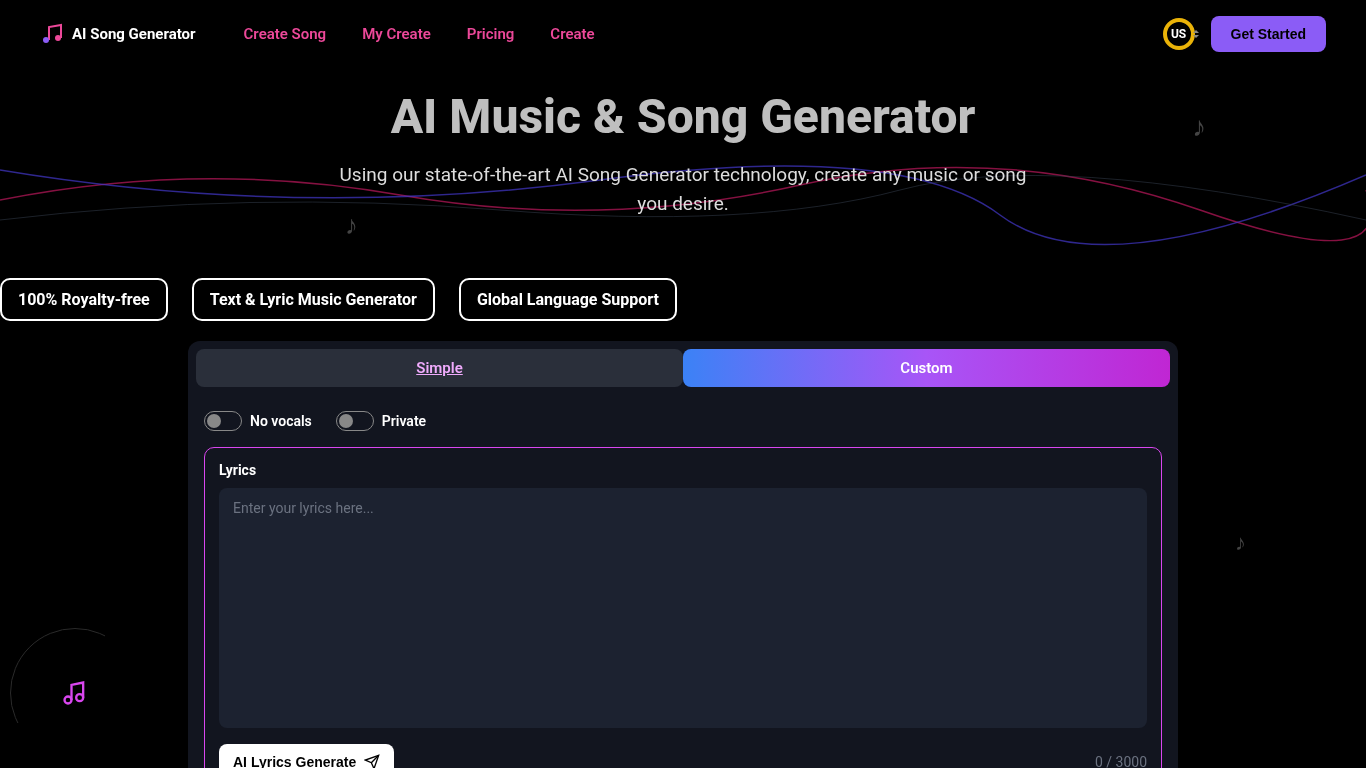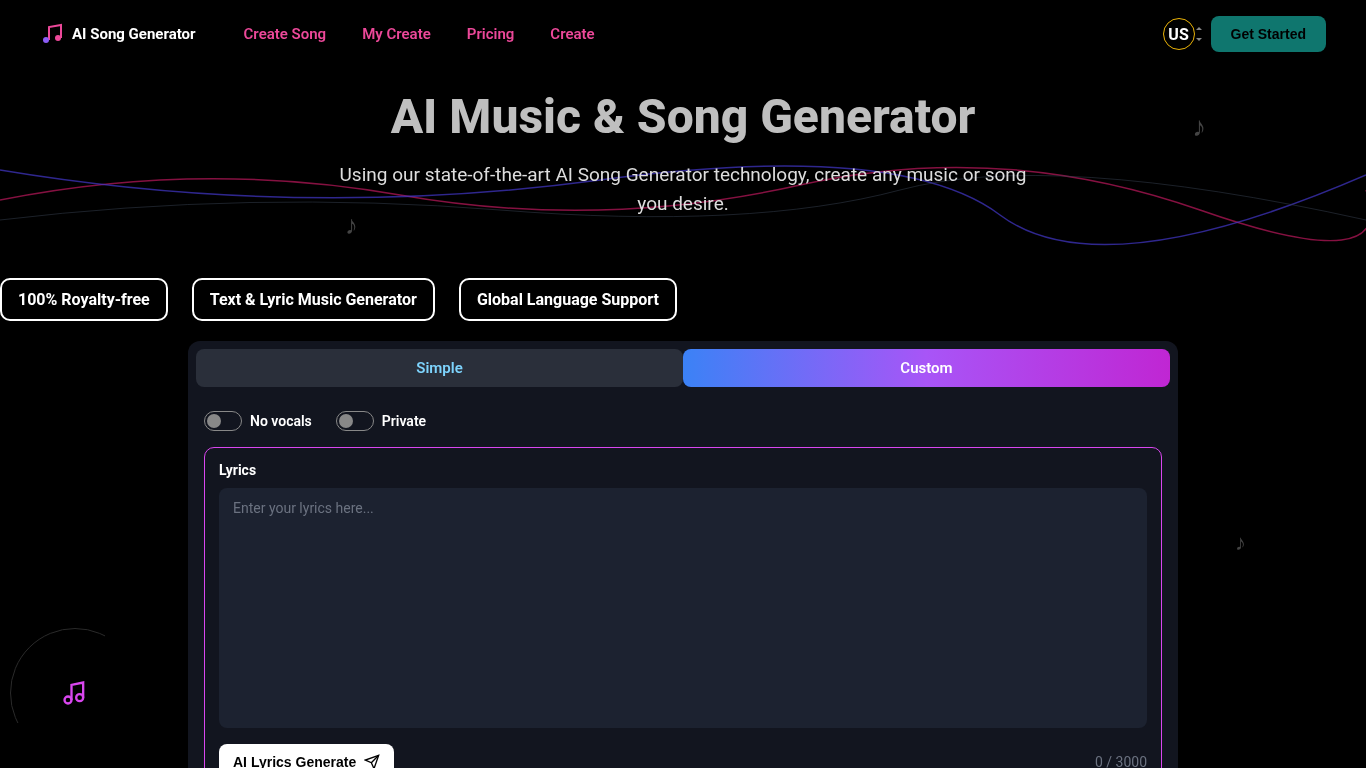--- a/index.html
+++ b/index.html
@@ -46,28 +46,28 @@
   font-weight: 600;
   cursor: pointer;
 }
 .header-right {
   margin-left: auto;
   display: flex;
   align-items: center;
   gap: 16px;
 }
 .lang-selector {
-  border: 1px solid #eab308;
+  border: 4px solid #eab308;
   border-radius: 50%;
   width: 32px;
   height: 32px;
   display: flex;
   align-items: center;
   justify-content: center;
-  font-size: 16px;
+  font-size: 12px;
   font-weight: 700;
   cursor: pointer;
   position: relative;
 }
 .lang-selector::after {
   content: '';
   position: absolute;
   right: -8px;
   top: 8px;
   width: 0;
@@ -81,21 +81,21 @@
   position: absolute;
   right: -8px;
   bottom: 8px;
   width: 0;
   height: 0;
   border-left: 3px solid transparent;
   border-right: 3px solid transparent;
   border-top: 3px solid #888;
 }
 .get-started-btn {
-  background: #0f766e;
+  background: #8b5cf6;
   color: #000;
   border: none;
   padding: 10px 20px;
   border-radius: 8px;
   font-weight: 600;
   font-size: 14px;
   cursor: pointer;
 }
 
 
@@ -177,21 +177,22 @@
   flex: 1;
   text-align: center;
   padding: 10px 0;
   border-radius: 8px;
   font-weight: 600;
   font-size: 15px;
   cursor: pointer;
 }
 .tab-inactive {
   background: #2a2f3a;
-  color: #7dd3fc;
+  color: #f0abfc;
+  text-decoration: underline;
 }
 .tab-active {
   background: linear-gradient(90deg, #3b82f6, #a855f7, #c026d3);
   color: #fff;
 }
 .toggles {
   display: flex;
   gap: 24px;
   padding: 16px 16px 8px;
 }

